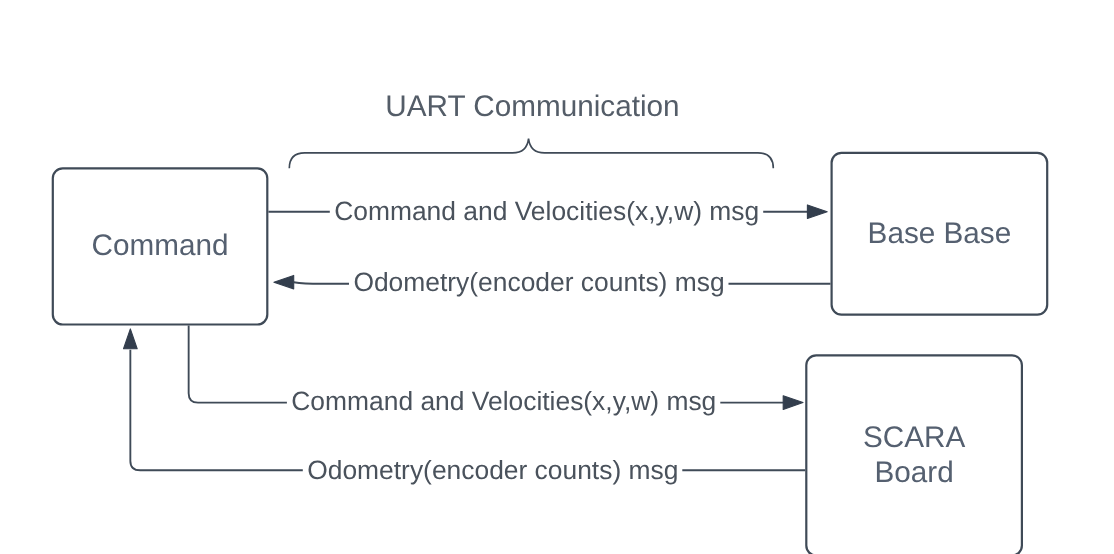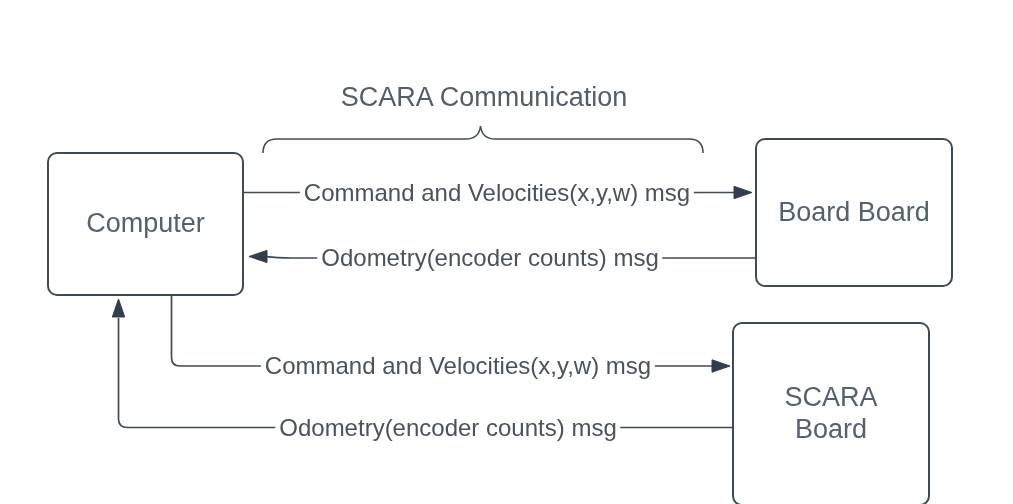--- a/index.html
+++ b/index.html
@@ -98,27 +98,27 @@
     <path class="connector" d="M755,258 H292 Q276,258 267,256.6"></path>
     <polygon class="arrowhead" points="249,256.5 267,250.4 267,262.6"></polygon>
 
     <path class="connector" d="M171.5,296 V357.5 Q171.5,366 180,366 H714"></path>
     <polygon class="arrowhead" points="730,366 712,359.8 712,372.2"></polygon>
 
     <path class="connector" d="M732,427.5 H127.5 Q118.5,427.5 118.5,419 V318"></path>
     <polygon class="arrowhead" points="118.5,299 112.3,317 124.7,317"></polygon>
   </svg>
 
-  <div class="diagram-title">SCARA Communication</div>
+  <div class="diagram-title">UART Communication</div>
 
   <div class="node node-computer">
-    <span>Computer</span>
+    <span>Command</span>
   </div>
   <div class="node node-base">
-    <span>Board Board</span>
+    <span>Base Base</span>
   </div>
   <div class="node node-scara">
     <span>SCARA
 Board</span>
   </div>
 
   <div class="edge-label edge-label-1">Command and Velocities(x,y,w) msg</div>
   <div class="edge-label edge-label-2">Odometry(encoder counts) msg</div>
   <div class="edge-label edge-label-3">Command and Velocities(x,y,w) msg</div>
   <div class="edge-label edge-label-4">Odometry(encoder counts) msg</div>

